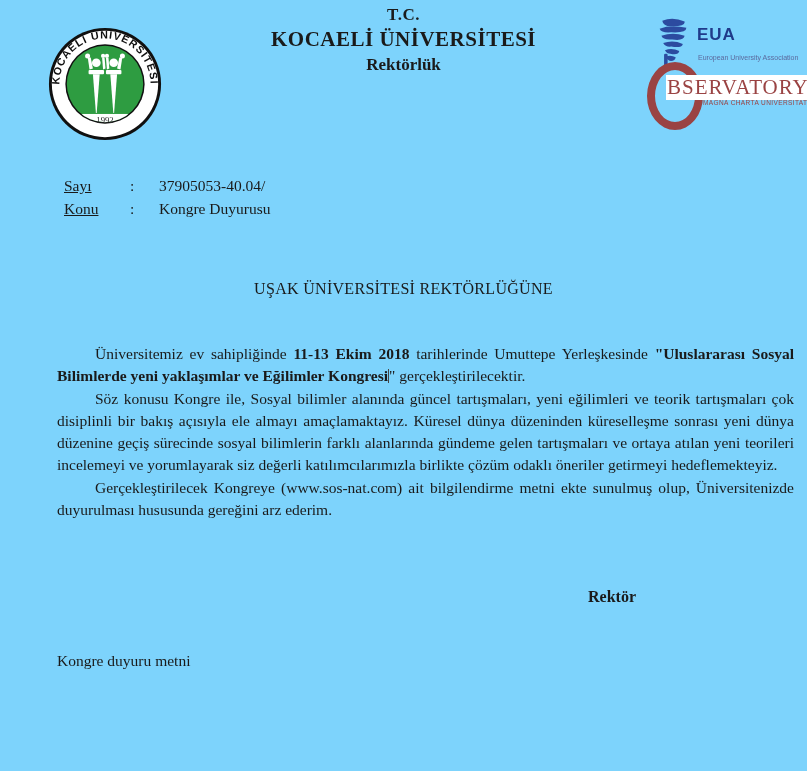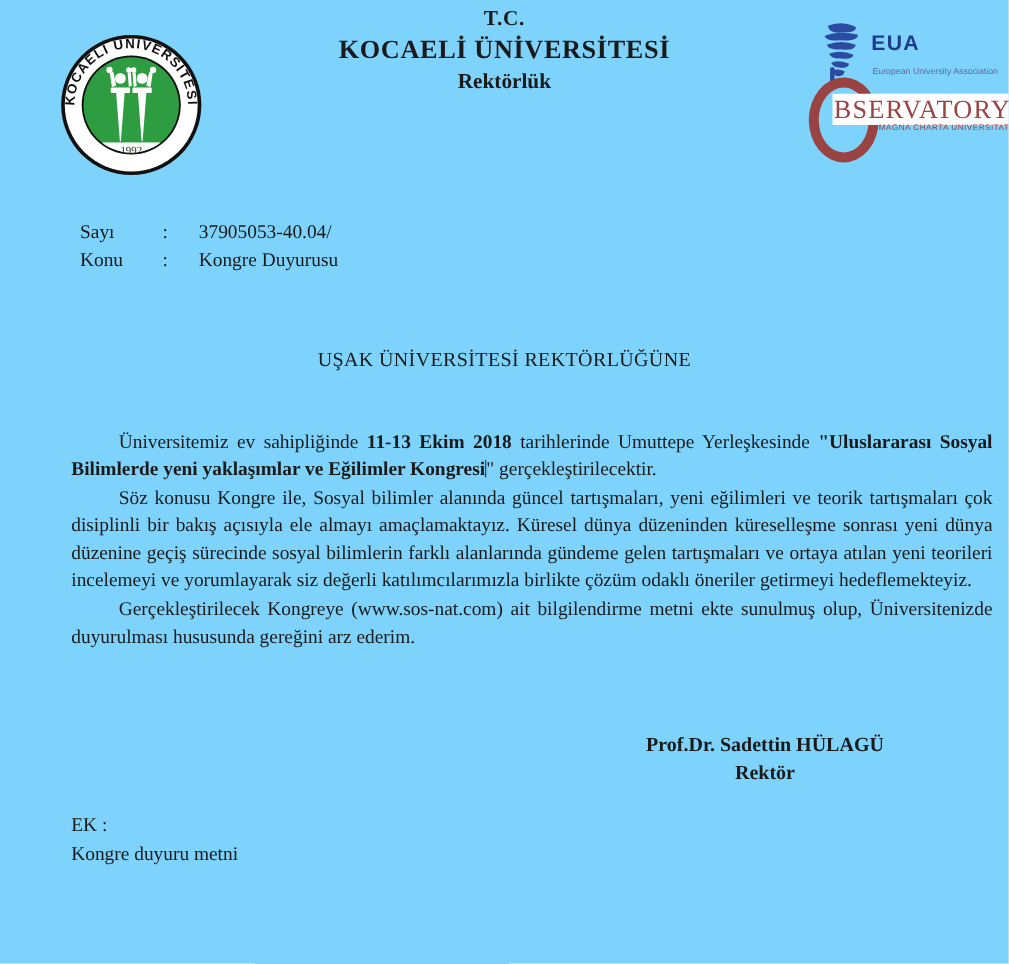--- a/index.html
+++ b/index.html
@@ -48,21 +48,21 @@
   }
   .obs-sub{
     position:absolute;left:58px;top:39px;
     font-family:"Liberation Sans",sans-serif;
     font-size:6.5px;color:#9a4343;letter-spacing:.4px;white-space:nowrap;
   }
 
   
   .meta{position:absolute;left:64px;top:177px;font-size:15.5px;}
   .meta-row{display:flex;height:23px;align-items:baseline;}
-  .meta-label{width:66px;}
+  .meta-label{width:66px;text-decoration:underline;}
   .meta-colon{width:29px;}
   .meta-value{white-space:nowrap;}
 
   
   .addressee{
     position:absolute;left:0;top:280px;width:807px;
     text-align:center;font-size:16px;letter-spacing:.3px;
   }
 
   
@@ -181,22 +181,20 @@
 
   <div class="addressee">UŞAK ÜNİVERSİTESİ REKTÖRLÜĞÜNE</div>
 
   <div class="body-block">
       <p class="body-par"><span>Üniversitemiz ev sahipliğinde </span><span class="b">11-13 Ekim 2018</span><span> tarihlerinde Umuttepe Yerleşkesinde </span><span class="b">"Uluslararası Sosyal Bilimlerde yeni yaklaşımlar ve Eğilimler Kongresi</span><span class="cursor-mark"></span><span>" gerçekleştirilecektir.</span></p>
       <p class="body-par"><span>Söz konusu Kongre ile, Sosyal bilimler alanında güncel tartışmaları, yeni eğilimleri ve teorik tartışmaları çok disiplinli bir bakış açısıyla ele almayı amaçlamaktayız. Küresel dünya düzeninden küreselleşme sonrası yeni dünya düzenine geçiş sürecinde sosyal bilimlerin farklı alanlarında gündeme gelen tartışmaları ve ortaya atılan yeni teorileri incelemeyi ve yorumlayarak siz değerli katılımcılarımızla birlikte çözüm odaklı öneriler getirmeyi hedeflemekteyiz.</span></p>
       <p class="body-par"><span>Gerçekleştirilecek Kongreye (www.sos-nat.com) ait bilgilendirme metni ekte sunulmuş olup, Üniversitenizde duyurulması hususunda gereğini arz ederim.</span></p>
     </div>
 
   <div class="signature">
-    <div>Prof.Dr. Sadettin HÜLAGÜ</div>
     <div>Rektör</div>
   </div>
 
   <div class="attachment">
-    <div>EK :</div>
     <div>Kongre duyuru metni</div>
   </div>
 
 </div>
 
 </body></html>

